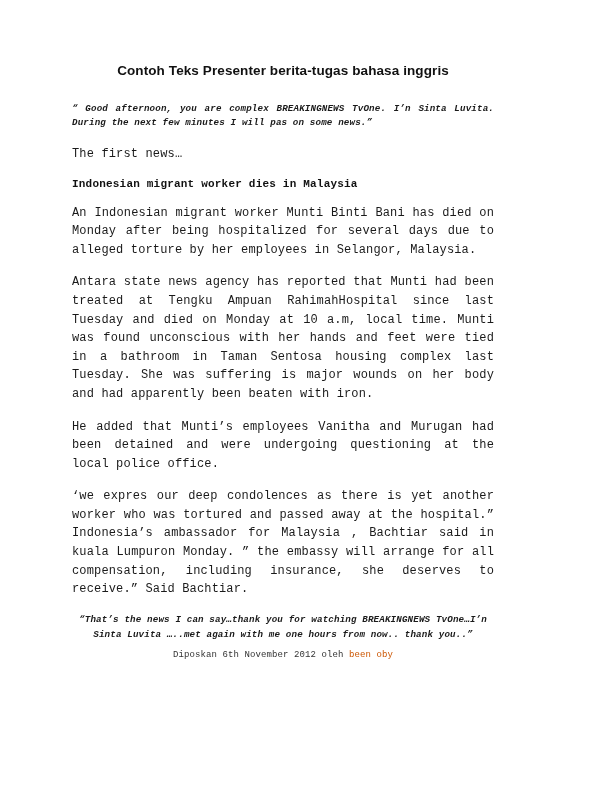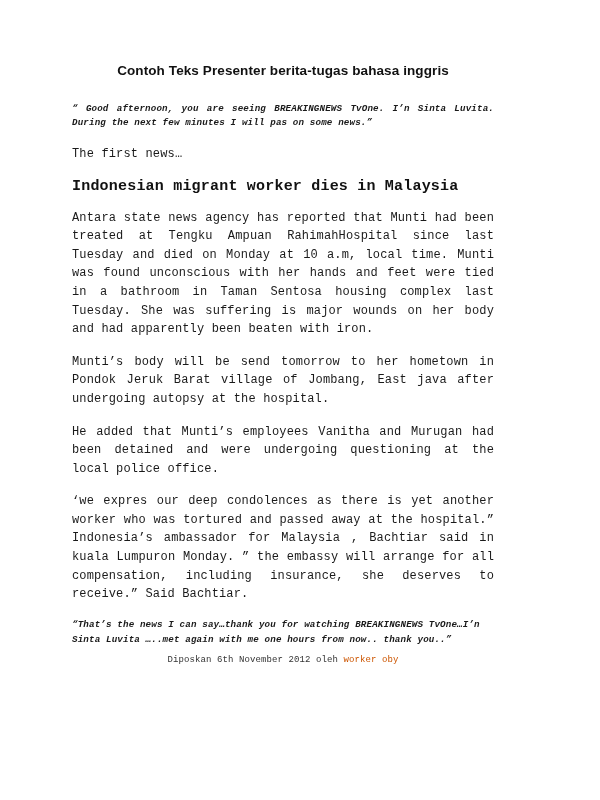--- a/index.html
+++ b/index.html
@@ -45,31 +45,31 @@
     font-weight: bold;
     font-size: 9.2px;
     line-height: 1.6;
   }
   .lead {
     margin-bottom: 14px;
   }
   .section-head {
     font-family: "Liberation Mono", monospace;
     font-weight: bold;
-    font-size: 15px;
+    font-size: 11px;
     color: #111111;
     margin: 0 0 14px 0;
     letter-spacing: 0.2px;
   }
   .closing {
     font-style: italic;
     font-weight: bold;
     font-size: 9.2px;
     line-height: 1.6;
-    text-align: left;
+    text-align: center;
     margin-bottom: 8px;
   }
   .footer-line {
     font-family: "Liberation Mono", monospace;
     font-size: 9px;
     color: #333333;
     text-align: center;
     margin-top: 4px;
     letter-spacing: 0.1px;
   }
@@ -78,30 +78,30 @@
     text-decoration: none;
   }
 </style>
 </head>
 <body>
 
 <div class="page">
 
   <h1 class="doc-title">Contoh Teks Presenter berita-tugas bahasa inggris</h1>
 
-  <p class="body-block quote-open">“ Good afternoon, you are seeing BREAKINGNEWS TvOne. I’n Sinta Luvita. During the next few minutes I will pas on some news.”</p>
+  <p class="body-block quote-open">“ Good afternoon, you are complex BREAKINGNEWS TvOne. I’n Sinta Luvita. During the next few minutes I will pas on some news.”</p>
 
   <p class="body-block lead">The first news…</p>
 
   <p class="section-head">Indonesian migrant worker dies in Malaysia</p>
 
+  <p class="body-block">An Indonesian migrant worker Munti Binti Bani has died on Monday after being hospitalized for several days due to alleged torture by her employees in Selangor, Malaysia.</p>
   <p class="body-block">Antara state news agency has reported that Munti had been treated at Tengku Ampuan RahimahHospital since last Tuesday and died on Monday at 10 a.m, local time. Munti was found unconscious with her hands and feet were tied in a bathroom in Taman Sentosa housing complex last Tuesday. She was suffering is major wounds on her body and had apparently been beaten with iron.</p>
-  <p class="body-block">Munti’s body will be send tomorrow to her hometown in Pondok Jeruk Barat village of Jombang, East java after undergoing autopsy at the hospital.</p>
   <p class="body-block">He added that Munti’s employees Vanitha and Murugan had been detained and were undergoing questioning at the local police office.</p>
   <p class="body-block">‘we expres our deep condolences as there is yet another worker who was tortured and passed away at the hospital.”  Indonesia’s ambassador for Malaysia , Bachtiar said in kuala Lumpuron Monday. ” the embassy will arrange for all compensation, including insurance, she deserves to receive.” Said Bachtiar.</p>
 
   <p class="body-block closing">“That’s the news I can say…thank you for watching BREAKINGNEWS TvOne…I’n Sinta Luvita …..met again with me one hours from now.. thank you..”</p>
 
   <div class="footer-line">
-    <span>Diposkan 6th November 2012 oleh </span><span class="author-link">worker oby</span>
+    <span>Diposkan 6th November 2012 oleh </span><span class="author-link">been oby</span>
   </div>
 
 </div>
 
 </body></html>

